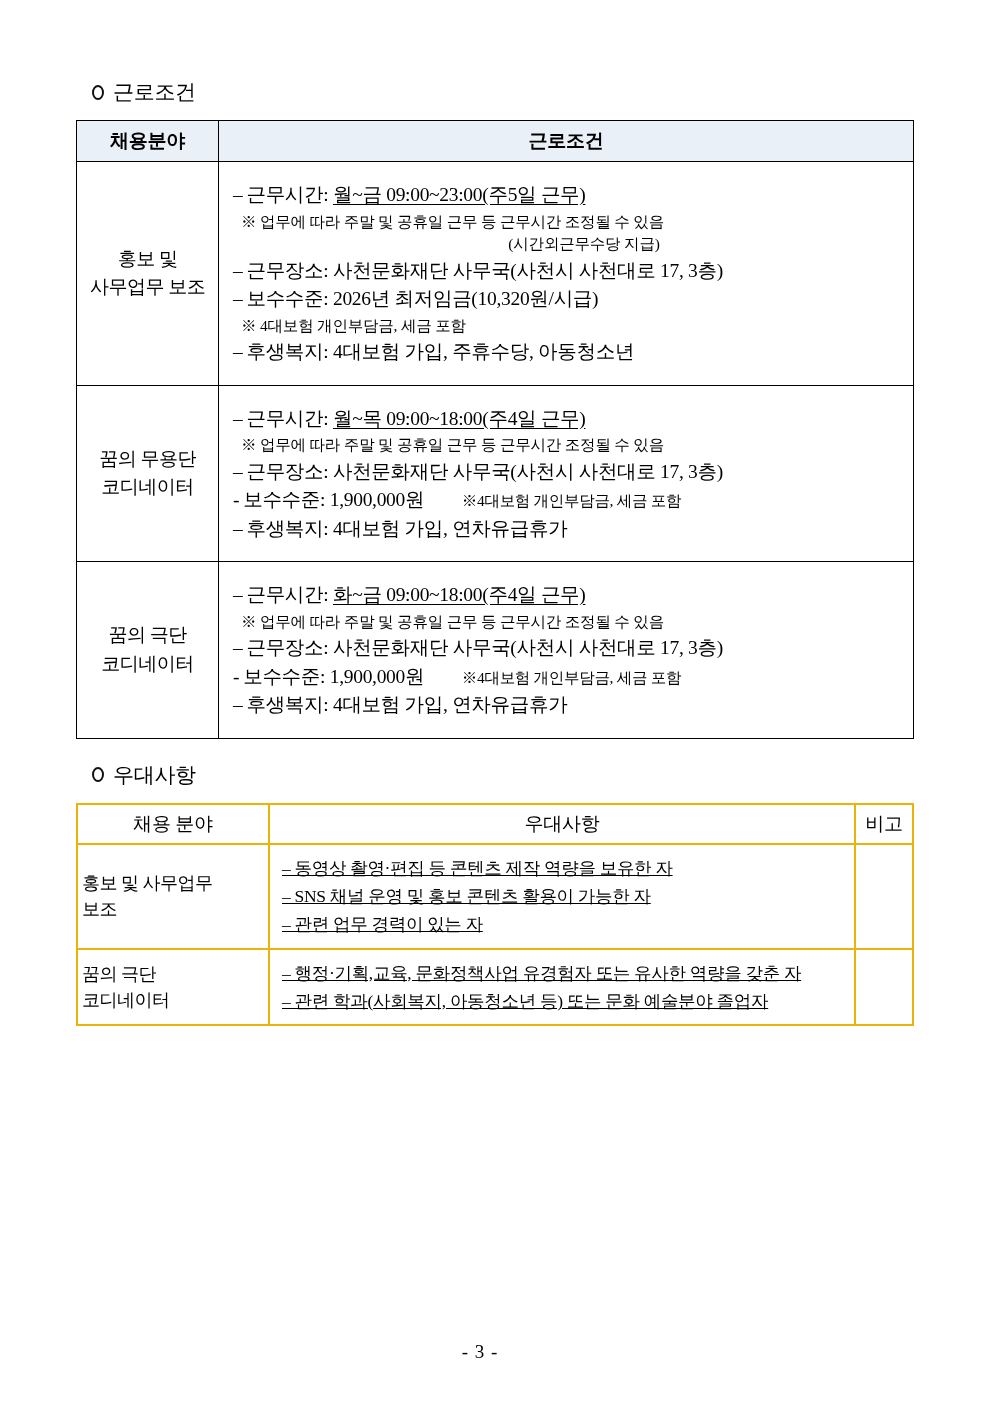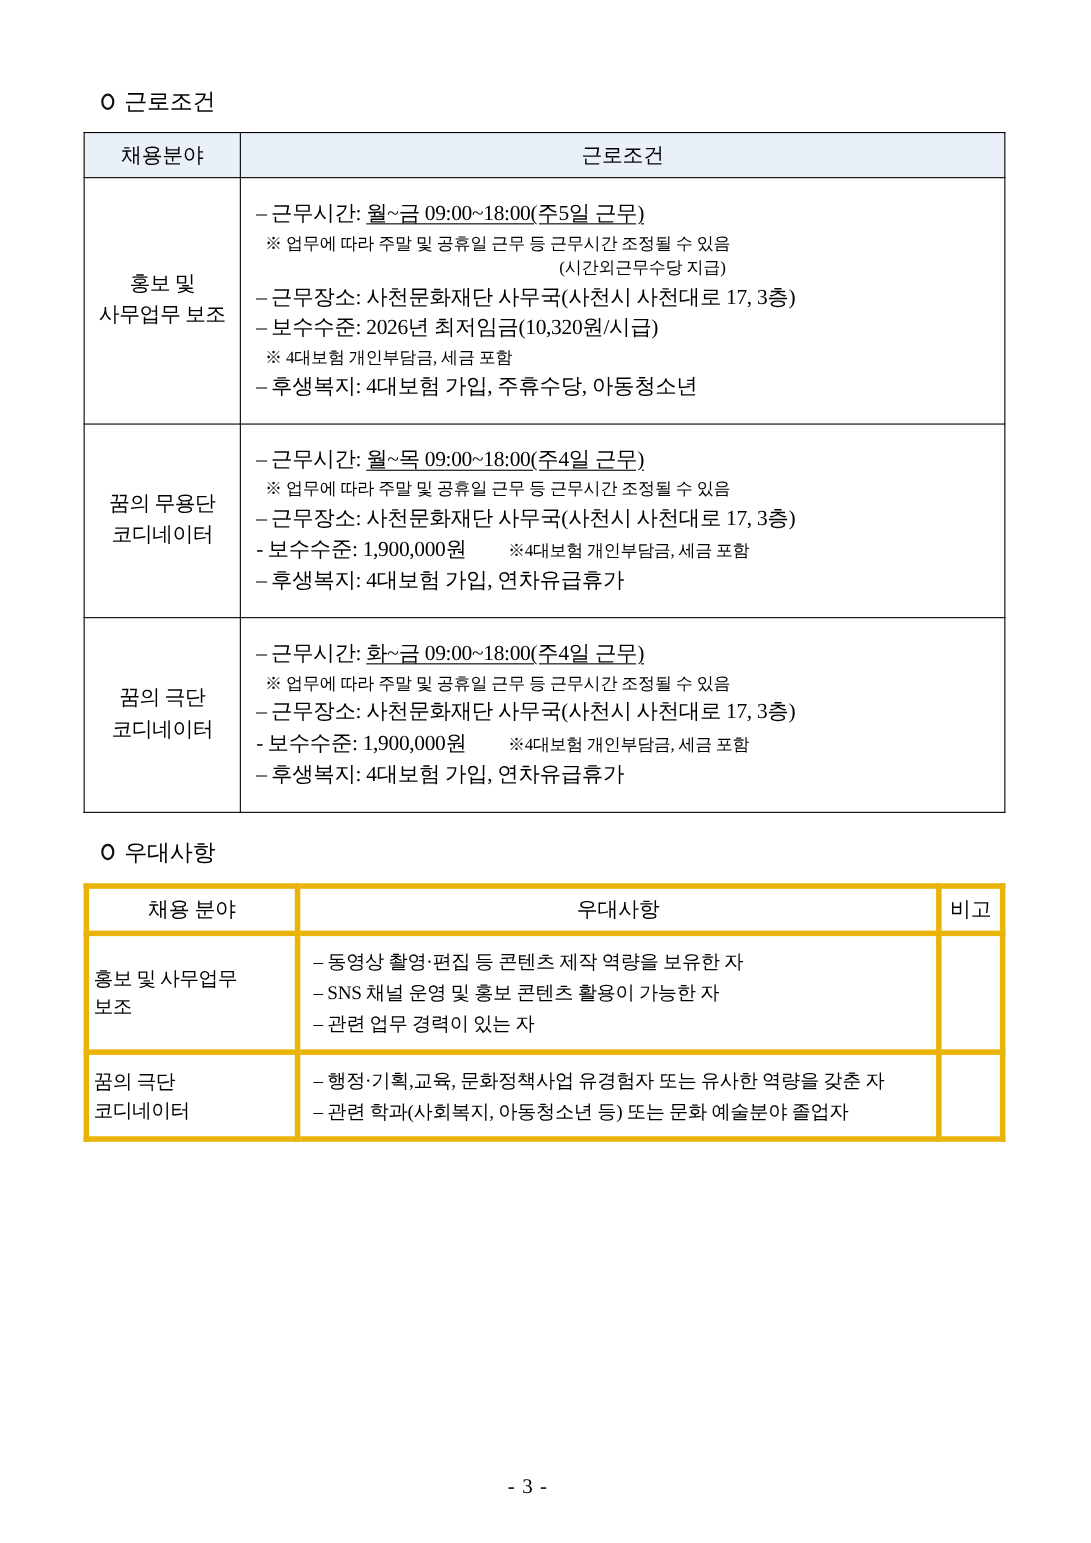--- a/index.html
+++ b/index.html
@@ -42,21 +42,21 @@
     border-collapse: collapse;
     width: 838px;
     table-layout: fixed;
   }
   table.cond th, table.cond td {
     border: 1px solid #000;
     vertical-align: middle;
   }
   table.cond thead th {
     background: #eaf0f8;
-    font-weight: normal;
+    font-weight: bold;
     font-size: 19px;
     height: 38px;
     letter-spacing: -0.3px;
   }
   .col-field { width: 142px; }
   .field-cell {
     text-align: center;
     font-size: 19px;
     line-height: 1.5;
     letter-spacing: -0.5px;
@@ -92,21 +92,21 @@
     text-align: center;
   }
   .dash { margin-right: 4px; }
   .small-inline { font-size: 15.5px; margin-left: 33px; }
 
   
   table.pref {
     margin-top: 12px;
   }
   table.pref th, table.pref td {
-    border: 5px solid #eab308;
+    border: 2px solid #eab308;
     vertical-align: middle;
   }
   table.pref thead th {
     font-weight: normal;
     font-size: 19px;
     height: 36px;
     letter-spacing: -0.2px;
   }
   .p-col-field { width: 192px; }
   .p-col-note { width: 58px; }
@@ -115,21 +115,21 @@
     line-height: 1.45;
     letter-spacing: -0.5px;
     padding: 6px 4px;
   }
   .pref-detail {
     padding: 9px 6px 9px 12px;
     font-size: 17.5px;
     line-height: 1.62;
     letter-spacing: -0.3px;
   }
-  .pref-detail .line { white-space: nowrap; }
+  .pref-detail .line { white-space: nowrap; text-decoration: underline; }
   .note-cell { }
   .page-number {
     position: absolute;
     left: 0;
     right: 0;
     bottom: 40px;
     text-align: center;
     font-size: 19px;
     letter-spacing: 1px;
   }
@@ -158,21 +158,21 @@
     <tbody>
 
       <tr>
         <td class="field-cell">
           <div>홍보 및</div>
           <div>사무업무 보조</div>
         </td>
         <td class="detail-cell">
           <span class="line l-main">
             <span class="dash">–</span><span>근무시간:</span>
-            <span class="uline">월~금 09:00~18:00(주5일 근무)</span>
+            <span class="uline">월~금 09:00~23:00(주5일 근무)</span>
           </span>
           <span class="line l-note">※ 업무에 따라 주말 및 공휴일 근무 등 근무시간 조정될 수 있음</span>
           <span class="line l-note2">(시간외근무수당 지급)</span>
           <span class="line l-main">
             <span class="dash">–</span><span>근무장소:</span>
             <span>사천문화재단 사무국(사천시 사천대로 17, 3층)</span>
           </span>
           <span class="line l-main">
             <span class="dash">–</span><span>보수수준:</span>
             <span>2026년 최저임금(10,320원/시급)</span>

